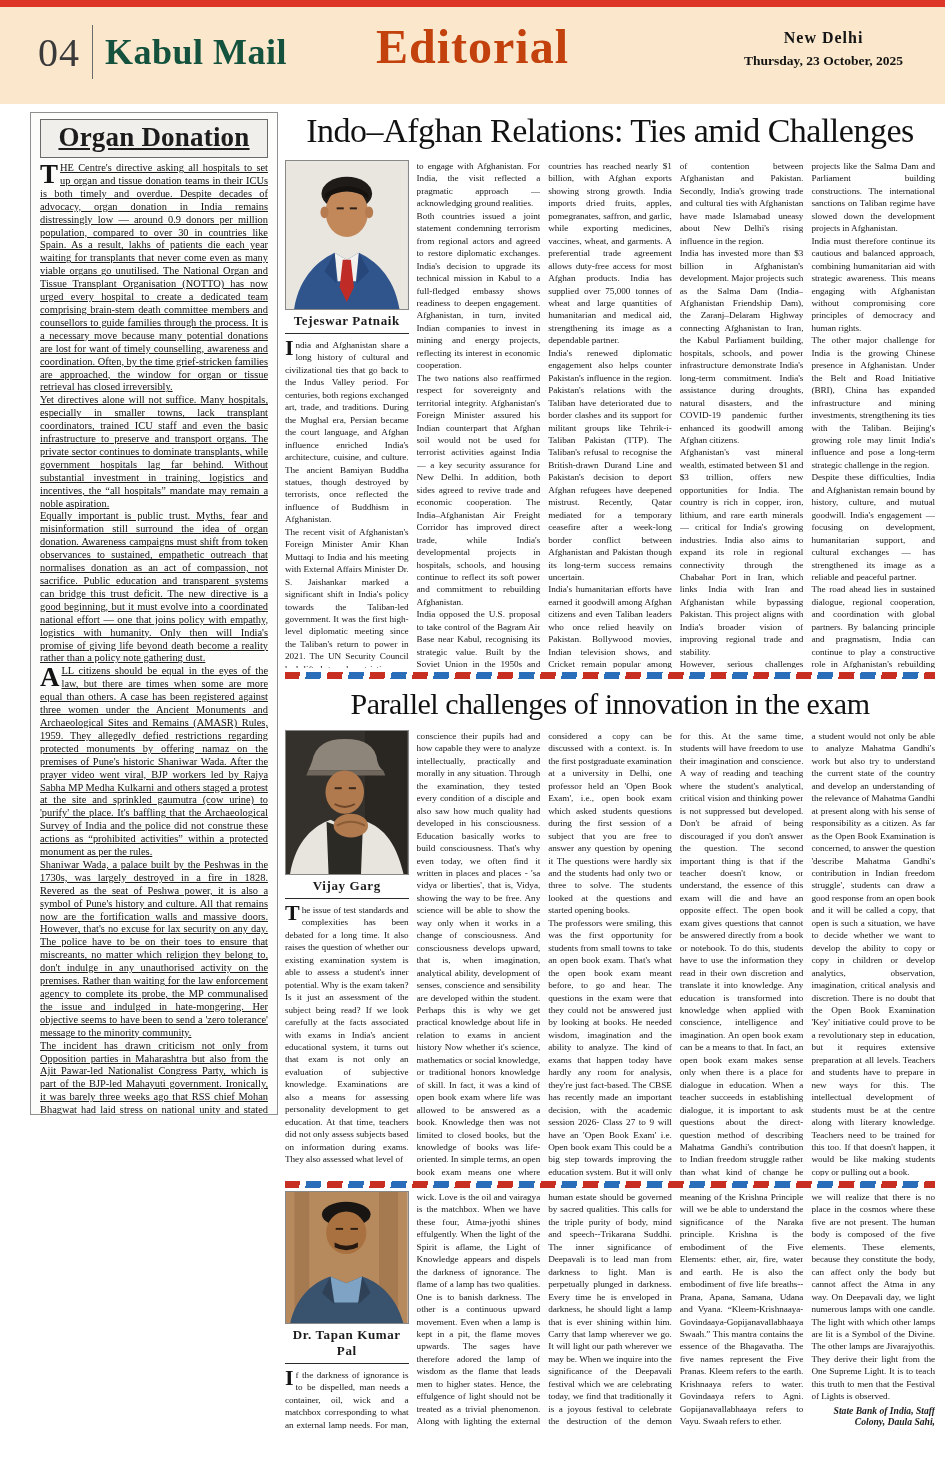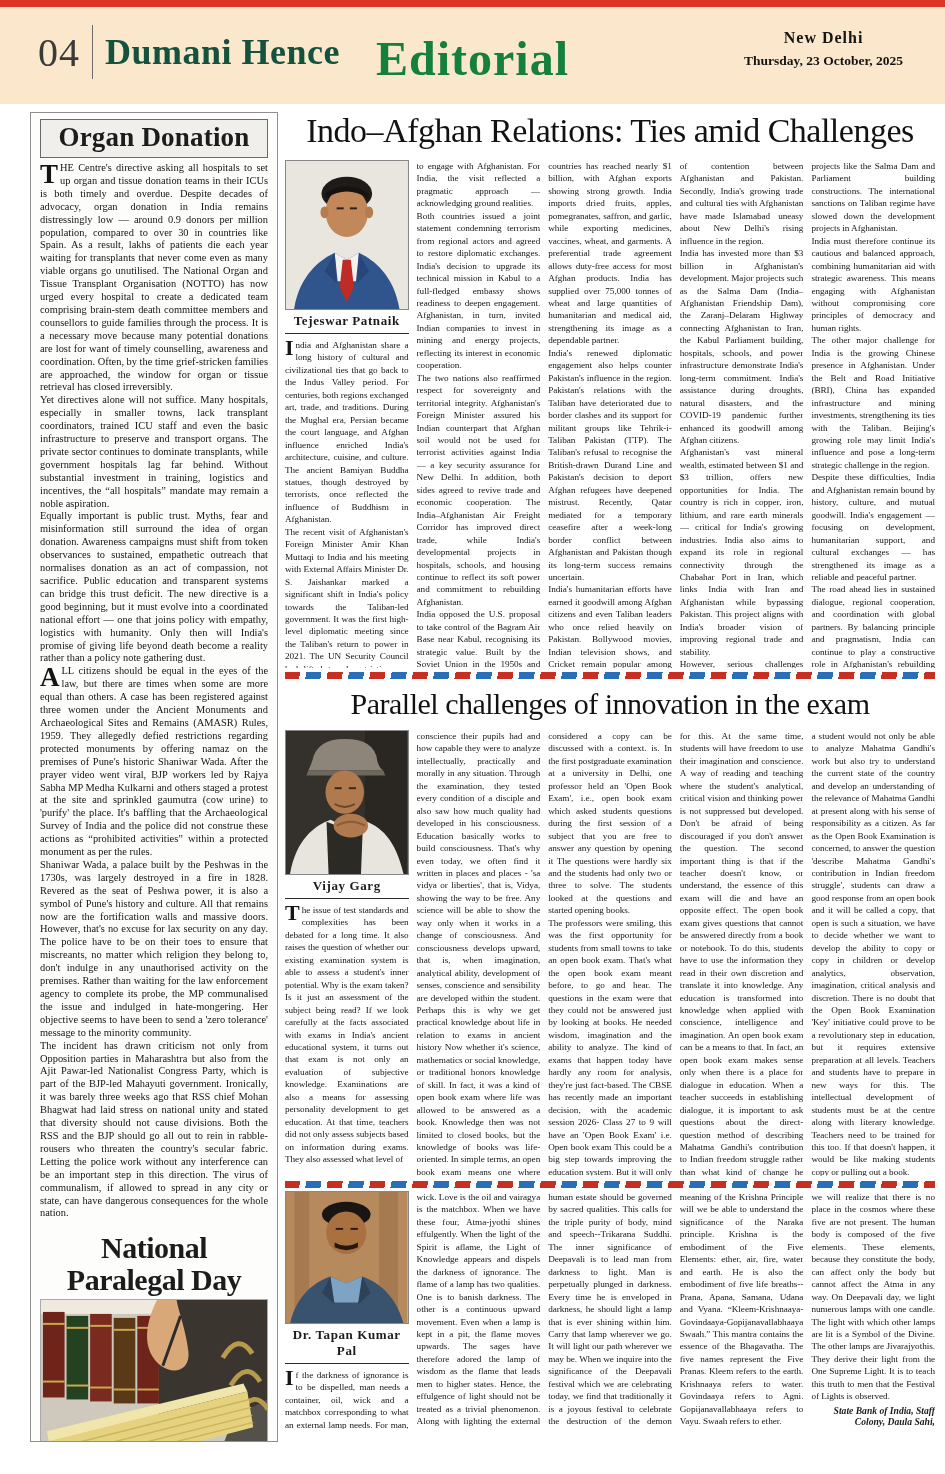--- a/index.html
+++ b/index.html
@@ -7,27 +7,27 @@
   body { font-family:"Liberation Serif","DejaVu Serif",serif; color:#1c1c1c; }
   .page { position:relative; width:945px; height:1474px; background:#fff; overflow:hidden; margin:0 auto;padding-left:8px; }
 
   
   .topbar { position:absolute; left:0; top:0; width:945px; height:7px; background:#dd3526; }
   .header { position:absolute; left:0; top:7px; width:945px; height:97px; background:#fbe8cc; }
   .mast-left { position:absolute; left:38px; top:18px; display:flex; align-items:center; gap:12px; }
   .page-num { font-size:40px; color:#3a3a3a; font-weight:400; letter-spacing:1px; }
   .mast-sep { width:1px; height:54px; background:#6b6b6b; }
   .masthead { font-size:36px; font-weight:700; color:#14523e; letter-spacing:.5px; }
-  .section-title { position:absolute; left:50%; top:24px; transform:translateX(-50%); font-size:48px; font-weight:700; color:#15803d; letter-spacing:1px; }
+  .section-title { position:absolute; left:50%; top:12px; transform:translateX(-50%); font-size:48px; font-weight:700; color:#c2410c; letter-spacing:1px; }
   .header-right { position:absolute; right:42px; top:22px; text-align:center; color:#141414; }
   .header-city { font-size:16px; font-weight:700; letter-spacing:1px; }
   .header-date { font-size:13.5px; font-weight:700; margin-top:6px; }
 
   
-  .left-col { position:absolute; left:30px; top:112px; width:248px; height:1330px; border:1.5px solid #8f8f8f; background:#fdfdfc; padding:6px 9px; overflow:hidden; }
+  .left-col { position:absolute; left:30px; top:112px; width:248px; height:1003px; border:1.5px solid #8f8f8f; background:#fdfdfc; padding:6px 9px; overflow:hidden;text-decoration:underline; }
   .od-title-box { border:1.5px solid #6a6a6a; background:#f0efec; text-align:center; font-size:27px; font-weight:700; padding:2px 0 4px; margin-bottom:4px; letter-spacing:.2px; }
   .big-head { text-align:center; font-size:28px; font-weight:700; letter-spacing:-.5px; margin:8px 0 4px; line-height:1.05; }
   .big-head.two-line { font-size:30px; margin-top:12px; }
   .left-body { font-size:10.4px; line-height:12.9px; text-align:justify; white-space:pre-line; color:#141414; }
   .dc::first-letter { float:left; font-size:27px; line-height:22px; padding:1px 2px 0 0; font-weight:600; }
   .paralegal-img { width:100%; height:186px; display:block; margin:2px 0 6px; border:1px solid #aaa; }
 
   
   .art { position:absolute; left:285px; width:650px; }
   .art-head { text-align:center; font-weight:400; color:#121212; letter-spacing:-.5px; }
@@ -55,21 +55,21 @@
 </head>
 <body>
 
 <div class="page">
 
   <div class="topbar"></div>
   <div class="header">
     <div class="mast-left">
       <span class="page-num">04</span>
       <span class="mast-sep"></span>
-      <span class="masthead">Dumani Hence</span>
+      <span class="masthead">Kabul Mail</span>
     </div>
     <div class="section-title">Editorial</div>
     <div class="header-right">
       <div class="header-city">New  Delhi</div>
       <div class="header-date">Thursday, 23 October, 2025</div>
     </div>
   </div>
 
   <div class="left-col">
 

